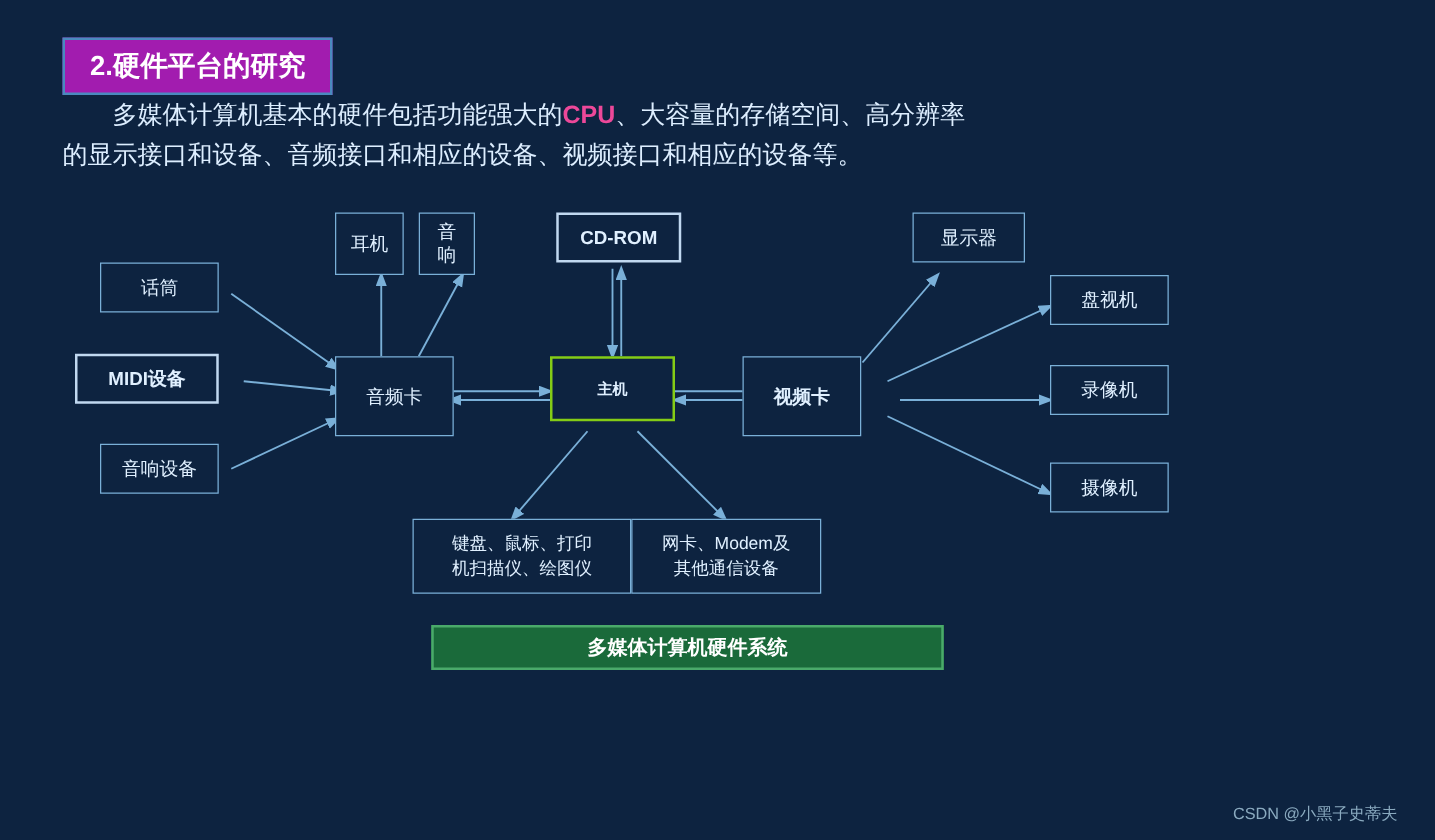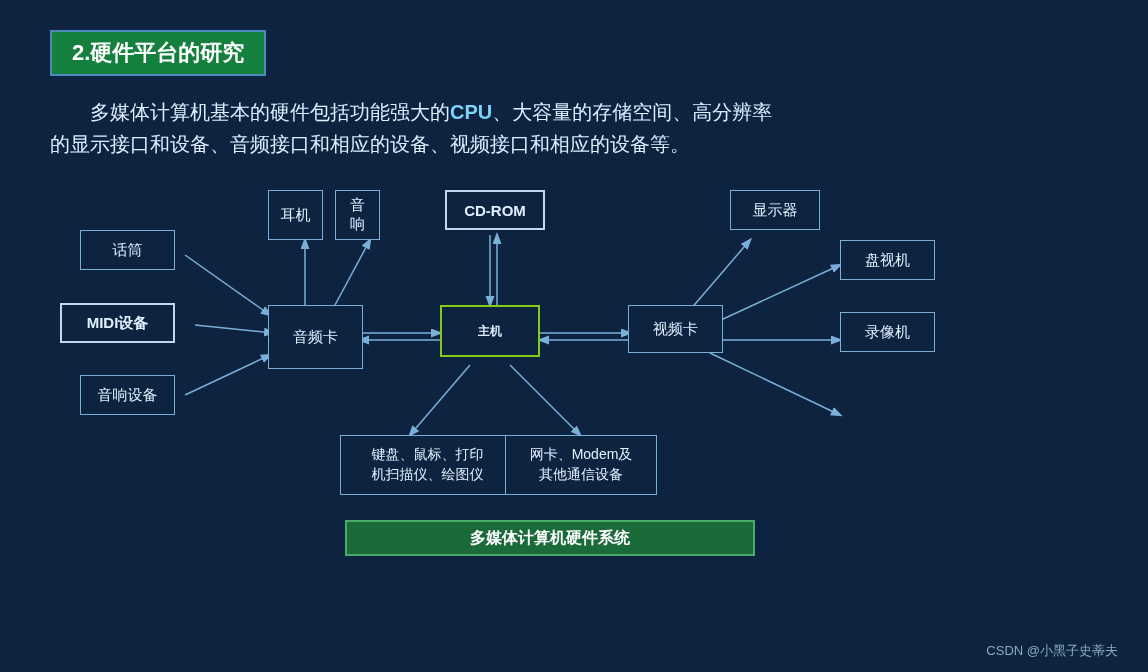--- a/index.html
+++ b/index.html
@@ -16,40 +16,39 @@
     .slide {
       width: 1148px;
       height: 672px;
       position: relative;
       padding: 30px 50px 20px 50px;
     }
 
     
     .title-box {
       display: inline-block;
-      background: #15803d;
+      background: #a21caf;
       border: 2px solid #4a8abf;
       padding: 6px 20px;
-      margin-bottom: 20px;
     }
     .title-text {
       font-size: 22px;
       font-weight: bold;
       color: #ffffff;
     }
 
     
     .body-text {
       font-size: 20px;
       line-height: 1.6;
       color: #ddeeff;
       margin-bottom: 25px;
       text-indent: 2em;
     }
-    .body-text .bold { font-weight: bold; color: #7dd3fc; }
+    .body-text .bold { font-weight: bold; color: #ec4899; }
 
     
     .diagram {
       position: relative;
       width: 1050px;
       height: 380px;
       margin: 0 auto;
     }
 
     
@@ -184,32 +183,35 @@
     </div>
 
     <div class="box" style="left:218px; top:120px; width:95px; height:64px;">
       <span>音频卡</span>
     </div>
 
     <div class="box center-main" style="left:390px; top:120px; width:100px; height:52px;">
       <span>主机</span>
     </div>
 
-    <div class="box" style="left:578px; top:120px; width:95px; height:48px;">
+    <div class="box" style="left:544px; top:120px; width:95px; height:64px;font-weight:bold;">
       <span>视频卡</span>
     </div>
 
     <div class="box" style="left:790px; top:55px; width:95px; height:40px;text-align:center;">
       <span>盘视机</span>
     </div>
     <div class="box" style="left:790px; top:127px; width:95px; height:40px;">
       <span>录像机</span>
     </div>
-
-    <div class="box" style="left:290px; top:250px; width:175px; height:60px; white-space:pre-line; line-height:1.4; font-size:14px;">
+    <div class="box" style="left:790px; top:205px; width:95px; height:40px;">
+      <span>摄像机</span>
+    </div>
+
+    <div class="box" style="left:280px; top:250px; width:175px; height:60px; white-space:pre-line; line-height:1.4; font-size:14px;">
       <span>键盘、鼠标、打印
 机扫描仪、绘图仪</span>
     </div>
     <div class="box" style="left:455px; top:250px; width:152px; height:60px; white-space:pre-line; line-height:1.4; font-size:14px;">
       <span>网卡、Modem及
 其他通信设备</span>
     </div>
 
     <div class="box green-bg" style="left:295px; top:335px; width:410px; height:36px;text-align:center;">
       <span>多媒体计算机硬件系统</span>

